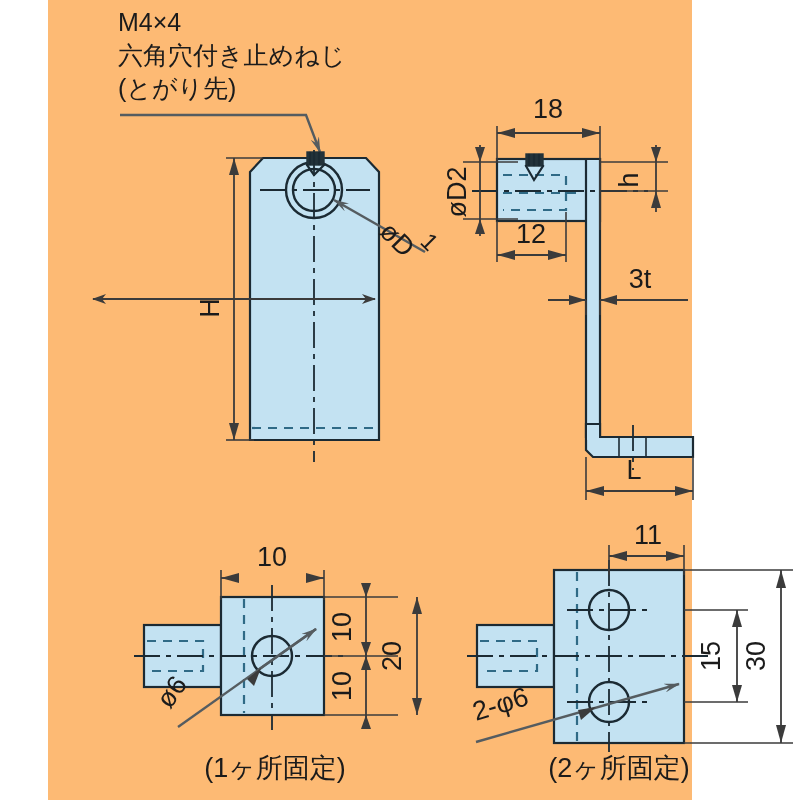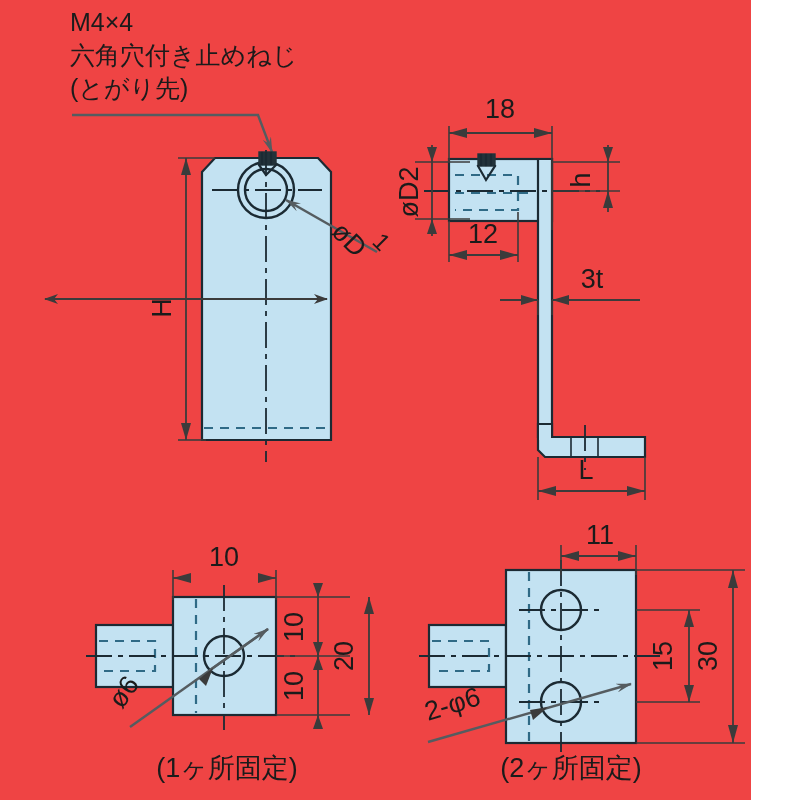--- a/index.html
+++ b/index.html
@@ -10,23 +10,24 @@
   }
   body {
     width: 800px;
     height: 800px;
     font-family: "Liberation Sans", sans-serif;
     overflow: hidden;
     position: relative;
   }
   #sheet {
     position: relative;
-    width: 751px;
+    width: 644px;
     height: 800px;
-    background: #ef4444;
+    background: #fdba74;
+    margin-left: 48px;
   }
   #drawing {
     position: absolute;
     left: 0;
     top: 0;
   }
   .txt {
     font-family: "Liberation Sans", sans-serif;
     fill: #1b1b1b;
   }

